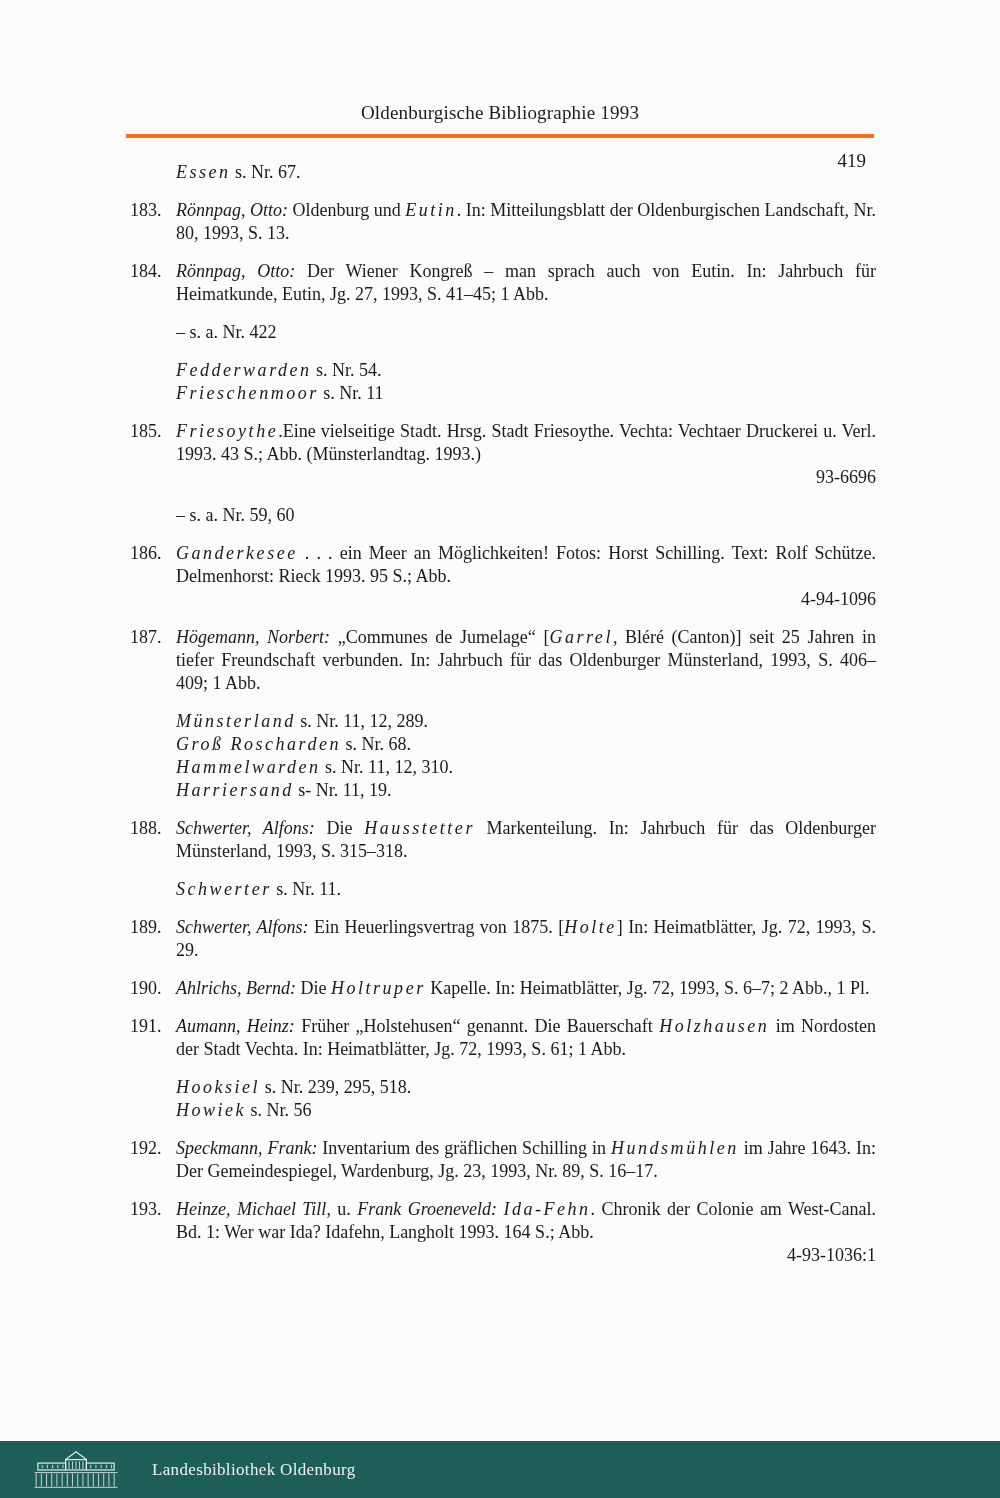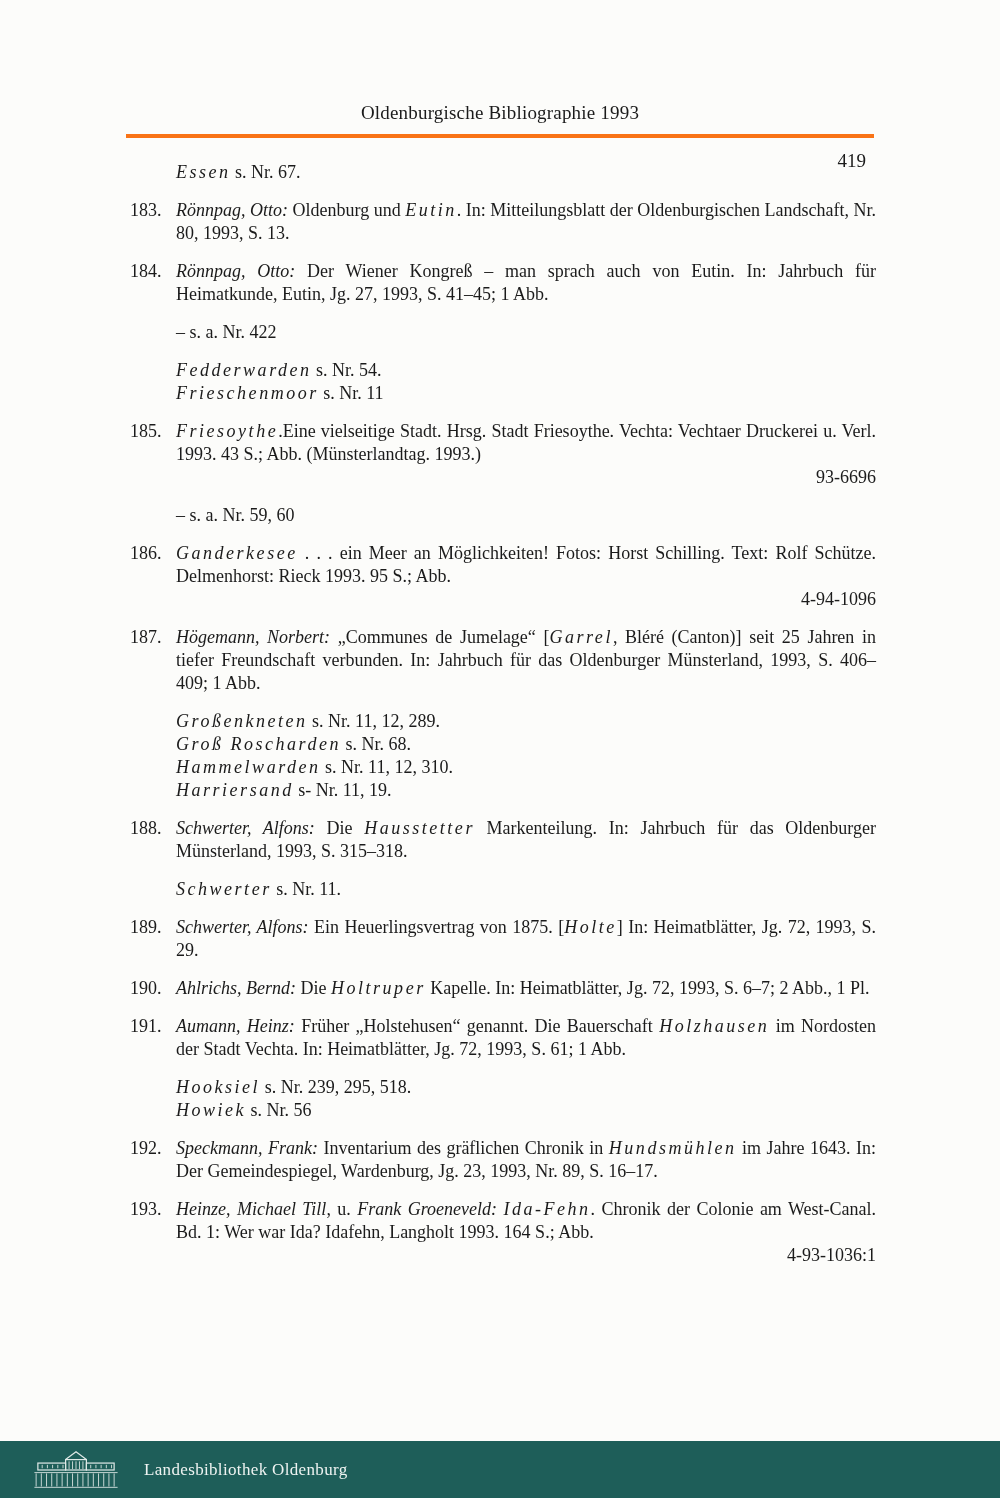--- a/index.html
+++ b/index.html
@@ -125,21 +125,21 @@
     <div class="block item">
       <span class="num">186.</span>
       <div class="line just"><span class="sp">Ganderkesee</span><span> . . . ein Meer an Möglichkeiten! Fotos: Horst Schilling. Text: Rolf Schütze. Delmenhorst: Rieck 1993. 95 S.; Abb.</span></div>
       <div class="line tail">4-94-1096</div>
     </div>
     <div class="block item">
       <span class="num">187.</span>
       <div class="line just"><span class="it">Högemann, Norbert:</span><span> „Communes de Jumelage“ [</span><span class="sp">Garrel</span><span>, Bléré (Canton)] seit 25 Jahren in tiefer Freundschaft verbunden. In: Jahrbuch für das Oldenburger Münsterland, 1993, S. 406–409; 1 Abb.</span></div>
     </div>
     <div class="block ref">
-      <div class="line"><span class="sp">Großenkneten</span><span> s. Nr. 11, 12, 289.</span></div>
+      <div class="line"><span class="sp">Münsterland</span><span> s. Nr. 11, 12, 289.</span></div>
       <div class="line"><span class="sp">Groß Roscharden</span><span> s. Nr. 68.</span></div>
       <div class="line"><span class="sp">Hammelwarden</span><span> s. Nr. 11, 12, 310.</span></div>
       <div class="line"><span class="sp">Harriersand</span><span> s- Nr. 11, 19.</span></div>
     </div>
     <div class="block item">
       <span class="num">188.</span>
       <div class="line just"><span class="it">Schwerter, Alfons:</span><span> Die </span><span class="sp">Hausstetter</span><span> Markenteilung. In: Jahrbuch für das Oldenburger Münsterland, 1993, S. 315–318.</span></div>
     </div>
     <div class="block ref">
       <div class="line"><span class="sp">Schwerter</span><span> s. Nr. 11.</span></div>
@@ -155,30 +155,30 @@
     <div class="block item">
       <span class="num">191.</span>
       <div class="line just"><span class="it">Aumann, Heinz:</span><span> Früher „Holstehusen“ genannt. Die Bauerschaft </span><span class="sp">Holzhausen</span><span> im Nordosten der Stadt Vechta. In: Heimatblätter, Jg. 72, 1993, S. 61; 1 Abb.</span></div>
     </div>
     <div class="block ref">
       <div class="line"><span class="sp">Hooksiel</span><span> s. Nr. 239, 295, 518.</span></div>
       <div class="line"><span class="sp">Howiek</span><span> s. Nr. 56</span></div>
     </div>
     <div class="block item">
       <span class="num">192.</span>
-      <div class="line just"><span class="it">Speckmann, Frank:</span><span> Inventarium des gräflichen Chronik in </span><span class="sp">Hundsmühlen</span><span> im Jahre 1643. In: Der Gemeindespiegel, Wardenburg, Jg. 23, 1993, Nr. 89, S. 16–17.</span></div>
+      <div class="line just"><span class="it">Speckmann, Frank:</span><span> Inventarium des gräflichen Schilling in </span><span class="sp">Hundsmühlen</span><span> im Jahre 1643. In: Der Gemeindespiegel, Wardenburg, Jg. 23, 1993, Nr. 89, S. 16–17.</span></div>
     </div>
     <div class="block item">
       <span class="num">193.</span>
       <div class="line just"><span class="it">Heinze, Michael Till</span><span>, u. </span><span class="it">Frank Groeneveld:</span><span> </span><span class="sp">Ida-Fehn</span><span>. Chronik der Colonie am West-Canal. Bd. 1: Wer war Ida? Idafehn, Langholt 1993. 164 S.; Abb.</span></div>
       <div class="line tail">4-93-1036:1</div>
     </div>
   </div>
 
-<div class="footer" style="background: rgb(30, 94, 89);">
+<div class="footer" style="background: rgb(30, 94, 89); gap: 8px;">
   <svg class="logo" width="104" height="44" viewBox="0 0 120 50" aria-hidden="true">
     <g stroke="#dfe9e7" fill="none" stroke-width="1.4">
       <polyline points="48,13 60,4 72,13"></polyline>
       <rect x="48" y="13" width="24" height="12"></rect>
       <rect x="16" y="17" width="32" height="8"></rect>
       <rect x="72" y="17" width="32" height="8"></rect>
     </g>
     <g stroke="#dfe9e7" fill="none" stroke-width="1">
       <line x1="52" y1="15" x2="52" y2="24"></line>
       <line x1="56" y1="15" x2="56" y2="24"></line>

